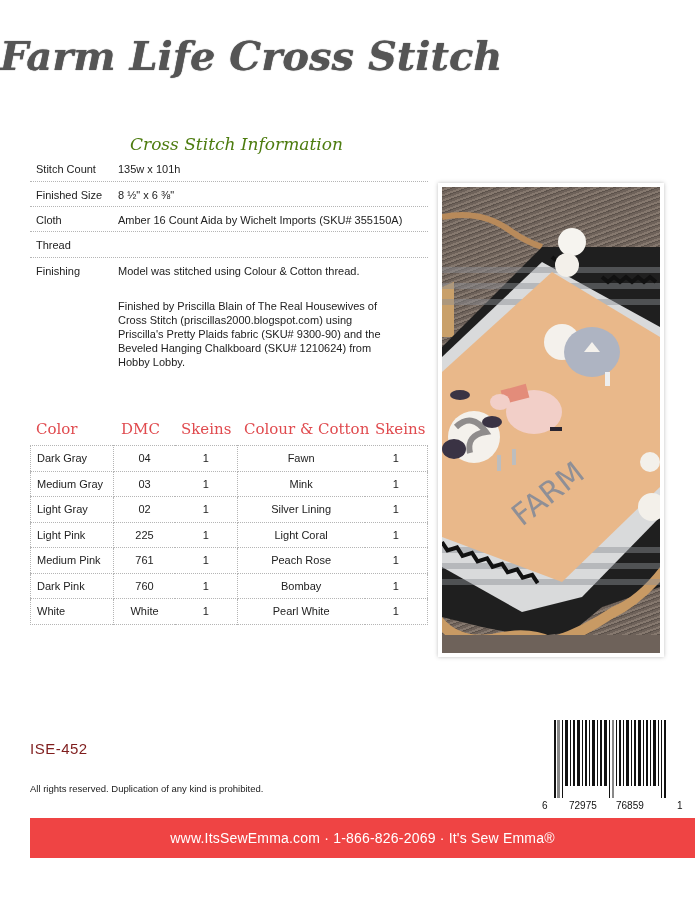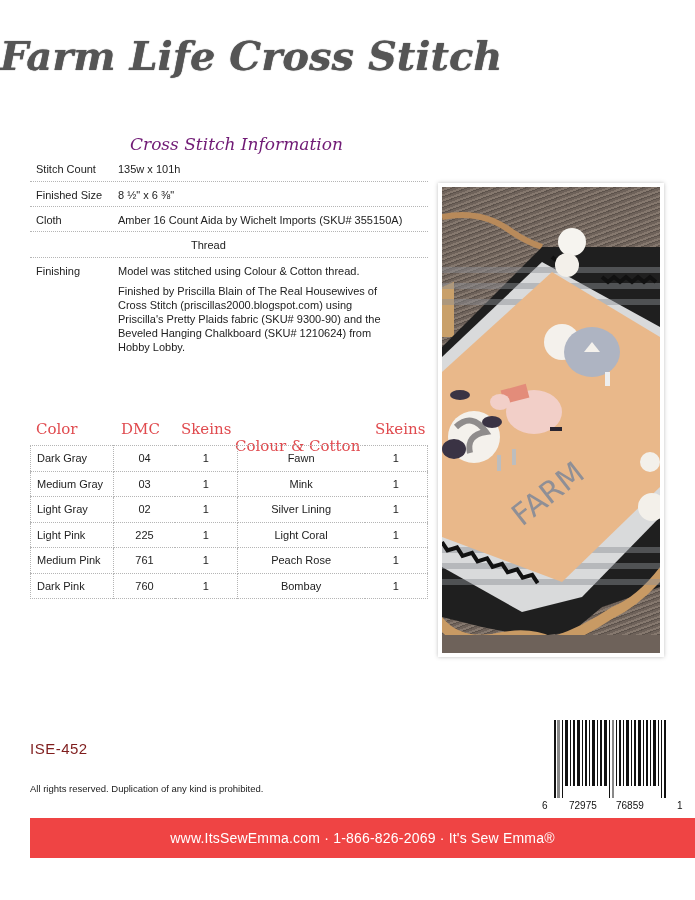--- a/index.html
+++ b/index.html
@@ -9,34 +9,34 @@
   .title {
     position: absolute; left: 0; top: 32px; width: 695px; text-align: left;
     font-family: "DejaVu Serif", serif; font-style: italic; font-weight: bold;
     font-size: 40px; color: #555555; letter-spacing: 0px;
     text-shadow: 0 0 1px #444;
   }
 
   .info-heading {
     position: absolute; left: 130px; top: 134px;
     font-family: "DejaVu Serif", serif; font-style: italic;
-    font-size: 17px; color: #701a75;
+    font-size: 17px; color: #4d7c0f;
   }
 
   .info-table { position: absolute; left: 30px; top: 156px; width: 398px; }
   .info-row {
     display: flex; border-bottom: 1px dotted #b5b5b5;
     font-size: 11px; color: #222; line-height: 14px;
   }
   .info-row .lbl { width: 88px; padding: 6px 0 6px 6px; flex: none; }
   .info-row .val { flex: 1; padding: 6px 0 6px 0; }
   .info-row.last { border-bottom: none; }
-  .info-row .val p { margin-bottom: 6px; }
+  .info-row .val p { margin-bottom: 21px; }
   .info-row .val p:last-child { margin-bottom: 0; }
-  .h-r1 { height: 26px; } .h-r2 { height: 25px; } .h-r3 { height: 25px; } .h-r4 { height: 26px; justify-content: center; }
+  .h-r1 { height: 26px; } .h-r2 { height: 25px; } .h-r3 { height: 25px; } .h-r4 { height: 26px; }
 
   .thread-heads {
     position: absolute; left: 30px; top: 420px; width: 400px; height: 24px;
     font-family: "DejaVu Serif", serif; color: #e04a4e; font-size: 15px;
   }
   .thread-heads span { position: absolute; top: 0; white-space: nowrap; }
 
   .thread-table {
     position: absolute; left: 30px; top: 445px; width: 398px;
     border: 1px dotted #b5b5b5; border-collapse: collapse;
@@ -103,21 +103,21 @@
       <p>Model was stitched using Colour &amp; Cotton thread.</p>
       <p style="width:272px;">Finished by Priscilla Blain of The Real Housewives of Cross Stitch (priscillas2000.blogspot.com) using Priscilla's Pretty Plaids fabric (SKU# 9300-90) and the Beveled Hanging Chalkboard (SKU# 1210624) from Hobby Lobby.</p>
     </div>
   </div>
 </div>
 
 <div class="thread-heads">
   <span style="left:6px;">Color</span>
   <span style="left:91px;">DMC</span>
   <span style="left:151px;">Skeins</span>
-  <span style="left:205px;margin-top:17px;">Colour &amp; Cotton</span>
+  <span style="left:214px;">Colour &amp; Cotton</span>
   <span style="left:345px;">Skeins</span>
 </div>
 
 <table class="thread-table">
   <tbody>
     <tr>
       <td class="c-color">Dark Gray</td>
       <td class="c-dmc">04</td>
       <td class="c-sk1">1</td>
       <td class="c-cc">Fawn</td>
@@ -149,20 +149,27 @@
       <td class="c-dmc">761</td>
       <td class="c-sk1">1</td>
       <td class="c-cc">Peach Rose</td>
       <td class="c-sk2">1</td>
     </tr>
     <tr>
       <td class="c-color">Dark Pink</td>
       <td class="c-dmc">760</td>
       <td class="c-sk1">1</td>
       <td class="c-cc">Bombay</td>
+      <td class="c-sk2">1</td>
+    </tr>
+    <tr>
+      <td class="c-color">White</td>
+      <td class="c-dmc">White</td>
+      <td class="c-sk1">1</td>
+      <td class="c-cc">Pearl White</td>
       <td class="c-sk2">1</td>
     </tr>
   </tbody>
 </table>
 
 <div class="photo-frame">
   <div class="photo">
     <svg width="218" height="466" viewBox="0 0 218 466" xmlns="http://www.w3.org/2000/svg">
 
       <path d="M0 30 Q40 22 70 45 Q85 55 100 60" stroke="#b88a5a" stroke-width="6" fill="none"></path>

